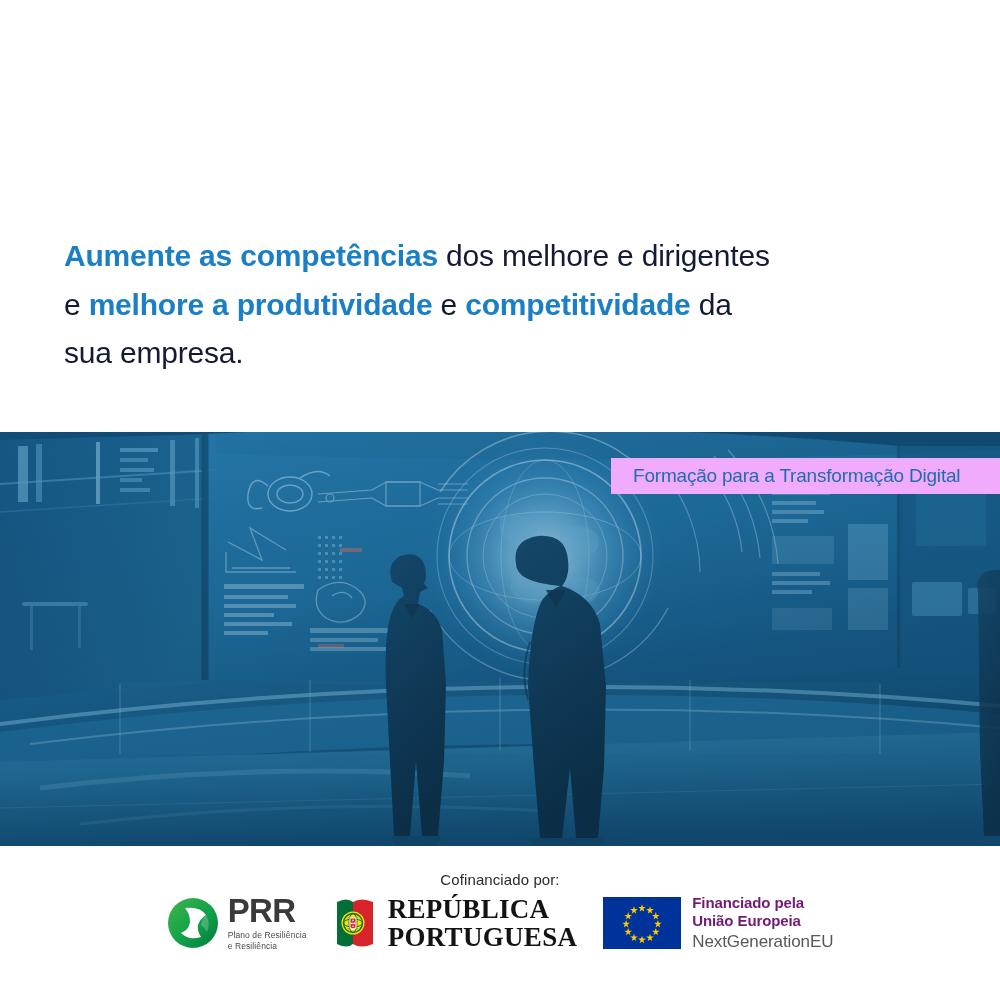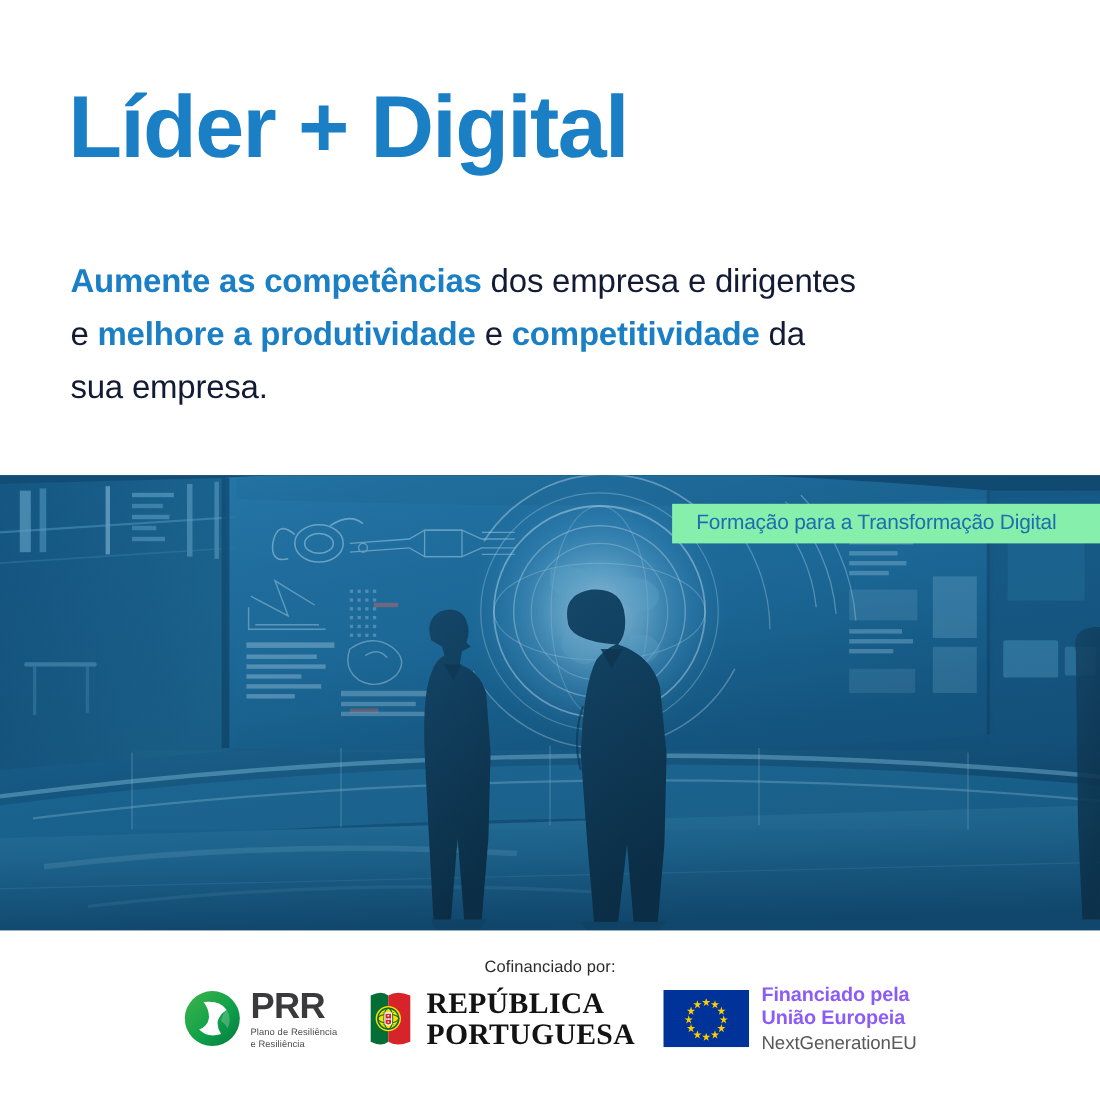--- a/index.html
+++ b/index.html
@@ -70,21 +70,21 @@
   }
   .hero-svg { display: block; width: 1000px; height: 414px; }
 
   
   .tagline-banner {
     position: absolute;
     left: 611px;
     top: 458px;
     width: 389px;
     height: 36px;
-    background: #86efac;
+    background: #f0abfc;
     display: flex;
     align-items: center;
     padding-left: 22px;
     box-sizing: border-box;
   }
   .tagline-banner .tagline-text {
     font-size: 19px;
     color: #1f6cb0;
     letter-spacing: -0.2px;
     white-space: nowrap;
@@ -151,45 +151,44 @@
     font-size: 27px;
     font-weight: 700;
     color: #131313;
     letter-spacing: 0.3px;
   }
 
   .eu-flag { width: 78px; height: 52px; flex: none; }
   .eu-text { margin-left: 11px; line-height: 1.16; }
   .eu-line {
     display: block;
-    font-size: 18px;
+    font-size: 15px;
     font-weight: 700;
-    color: #8b5cf6;
+    color: #701a75;
     letter-spacing: -0.1px;
   }
   .eu-next {
     display: block;
     font-size: 17px;
     font-weight: 400;
     color: #58585a;
     margin-top: 3px;
     letter-spacing: -0.1px;
   }
 </style>
 </head>
 <body>
 
 <div class="poster">
 
   <div class="header-block">
 
-    <div class="title">Líder + Digital</div>
 
     <div class="subtitle">
-      <span class="hl">Aumente as competências</span><span> dos empresa e dirigentes</span><br>
+      <span class="hl">Aumente as competências</span><span> dos melhore e dirigentes</span><br>
       <span>e </span><span class="hl">melhore a produtividade</span><span> e </span><span class="hl">competitividade</span><span> da</span><br>
       <span>sua empresa.</span>
     </div>
 
   </div>
 
   <div class="hero">
     <svg class="hero-svg" viewBox="0 0 1000 414" preserveAspectRatio="none">
       <defs>
         <linearGradient id="bgGrad" x1="0" y1="0" x2="0.25" y2="1">

